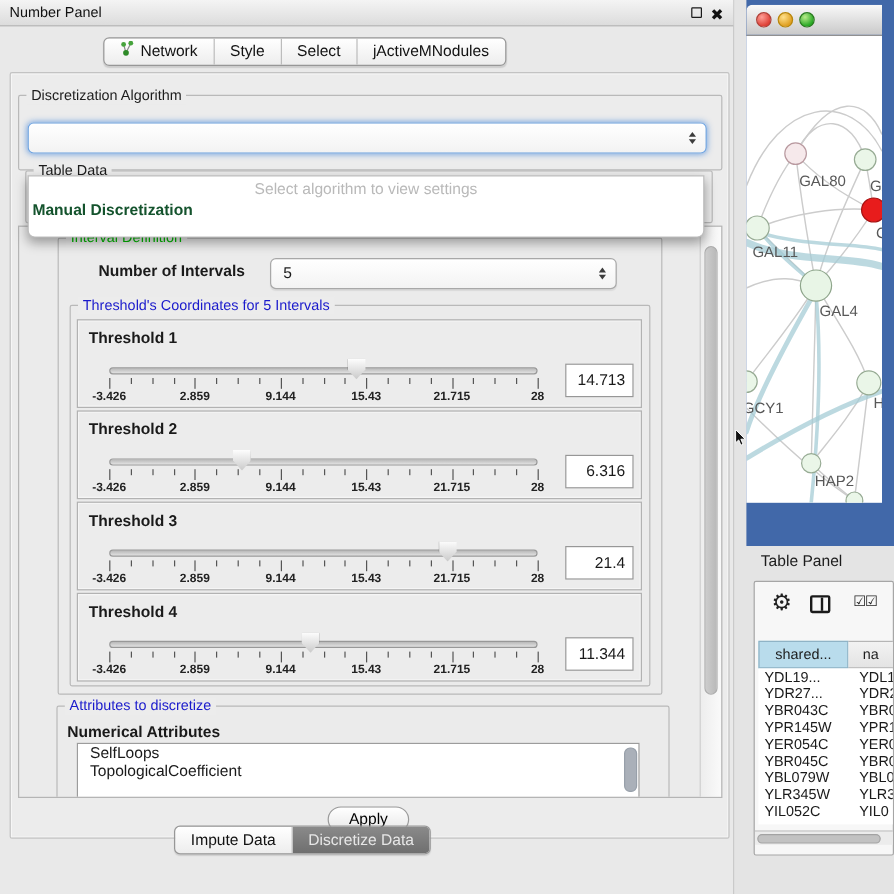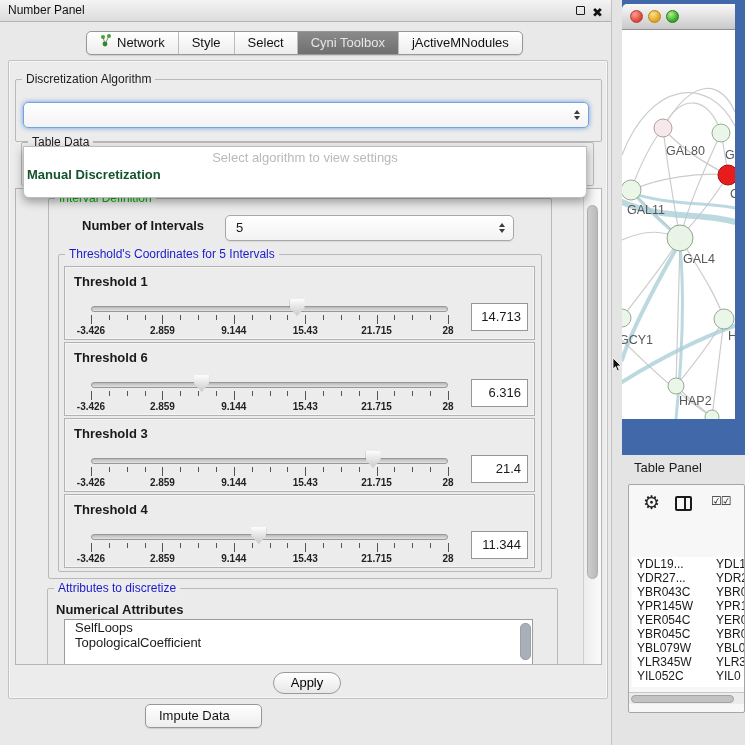--- a/index.html
+++ b/index.html
@@ -149,23 +149,20 @@
             <circle cx="9" cy="2" r="2" fill="#46a33c"></circle>
             <circle cx="5" cy="10" r="2.4" fill="#2e8a28"></circle>
           </svg></span>
         <span>Network</span>
       </div>
       <div class="seg">
         <span>Style</span>
       </div>
       <div class="seg">
         <span>Select</span>
-      </div>
-      <div class="seg active">
-        <span>Cyni Toolbox</span>
       </div>
       <div class="seg">
         <span>jActiveMNodules</span>
       </div>
     </div>
 
   <div class="main-panel">
 
     <div class="group" style="left:6px; top:18px; width:587px; height:63px;">
       <span class="group-title gt-black">Discretization Algorithm</span>
@@ -242,21 +239,21 @@
               <span style="left: 0px;">-3.426</span>
               <span style="left: 71.4px;">2.859</span>
               <span style="left: 142.8px;">9.144</span>
               <span style="left: 214.2px;">15.43</span>
               <span style="left: 285.6px;">21.715</span>
               <span style="left: 357px;">28</span>
             </div>
             <div class="thr-value">14.713</div>
           </div>
           <div class="thr-box" style="top: 153px;">
-            <div class="thr-label">Threshold 6</div>
+            <div class="thr-label">Threshold 2</div>
             <div class="thr-track"></div>
             <div class="thr-handle" style="left: 129.169px;"></div>
             <div class="thr-ticks">
               <i style="left: 0px; height: 9px;"></i>
               <i style="left: 17.85px; height: 5px;"></i>
               <i style="left: 35.7px; height: 5px;"></i>
               <i style="left: 53.55px; height: 5px;"></i>
               <i style="left: 71.4px; height: 9px;"></i>
               <i style="left: 89.25px; height: 5px;"></i>
               <i style="left: 107.1px; height: 5px;"></i>
@@ -374,21 +371,21 @@
       </div>
 
       <div class="vscroll">
         <div class="thumb"></div>
       </div>
     </div>
 
     <button class="apply-btn">Apply</button>
   </div>
 
-  <div class="segbar" id="bottomTabs" style="left:145px; top:704px;flex-direction:column;">
+  <div class="segbar" id="bottomTabs" style="left:145px; top:688px;">
       <div class="seg">
         <span>Impute Data</span>
       </div>
       <div class="seg active">
         <span>Discretize Data</span>
       </div>
     </div>
 </div>
 
 <div class="right-col">
@@ -448,20 +445,24 @@
   <span class="tp-title">Table Panel</span>
 
   <div class="table-panel">
     <div class="tp-toolbar">
       <span class="gear">⚙</span>
       <span class="colicon">
           <i></i>
         </span>
       <span class="checks">☑☑</span>
     </div>
+    <div class="tp-header">
+      <div class="tp-h1">shared...</div>
+      <div class="tp-h2">na</div>
+    </div>
     <div class="tp-rows" id="tpRows">
         <div class="tp-row">
           <div class="tp-c1">YDL19...</div>
           <div class="tp-c2">YDL1</div>
         </div>
         <div class="tp-row">
           <div class="tp-c1">YDR27...</div>
           <div class="tp-c2">YDR2</div>
         </div>
         <div class="tp-row">

